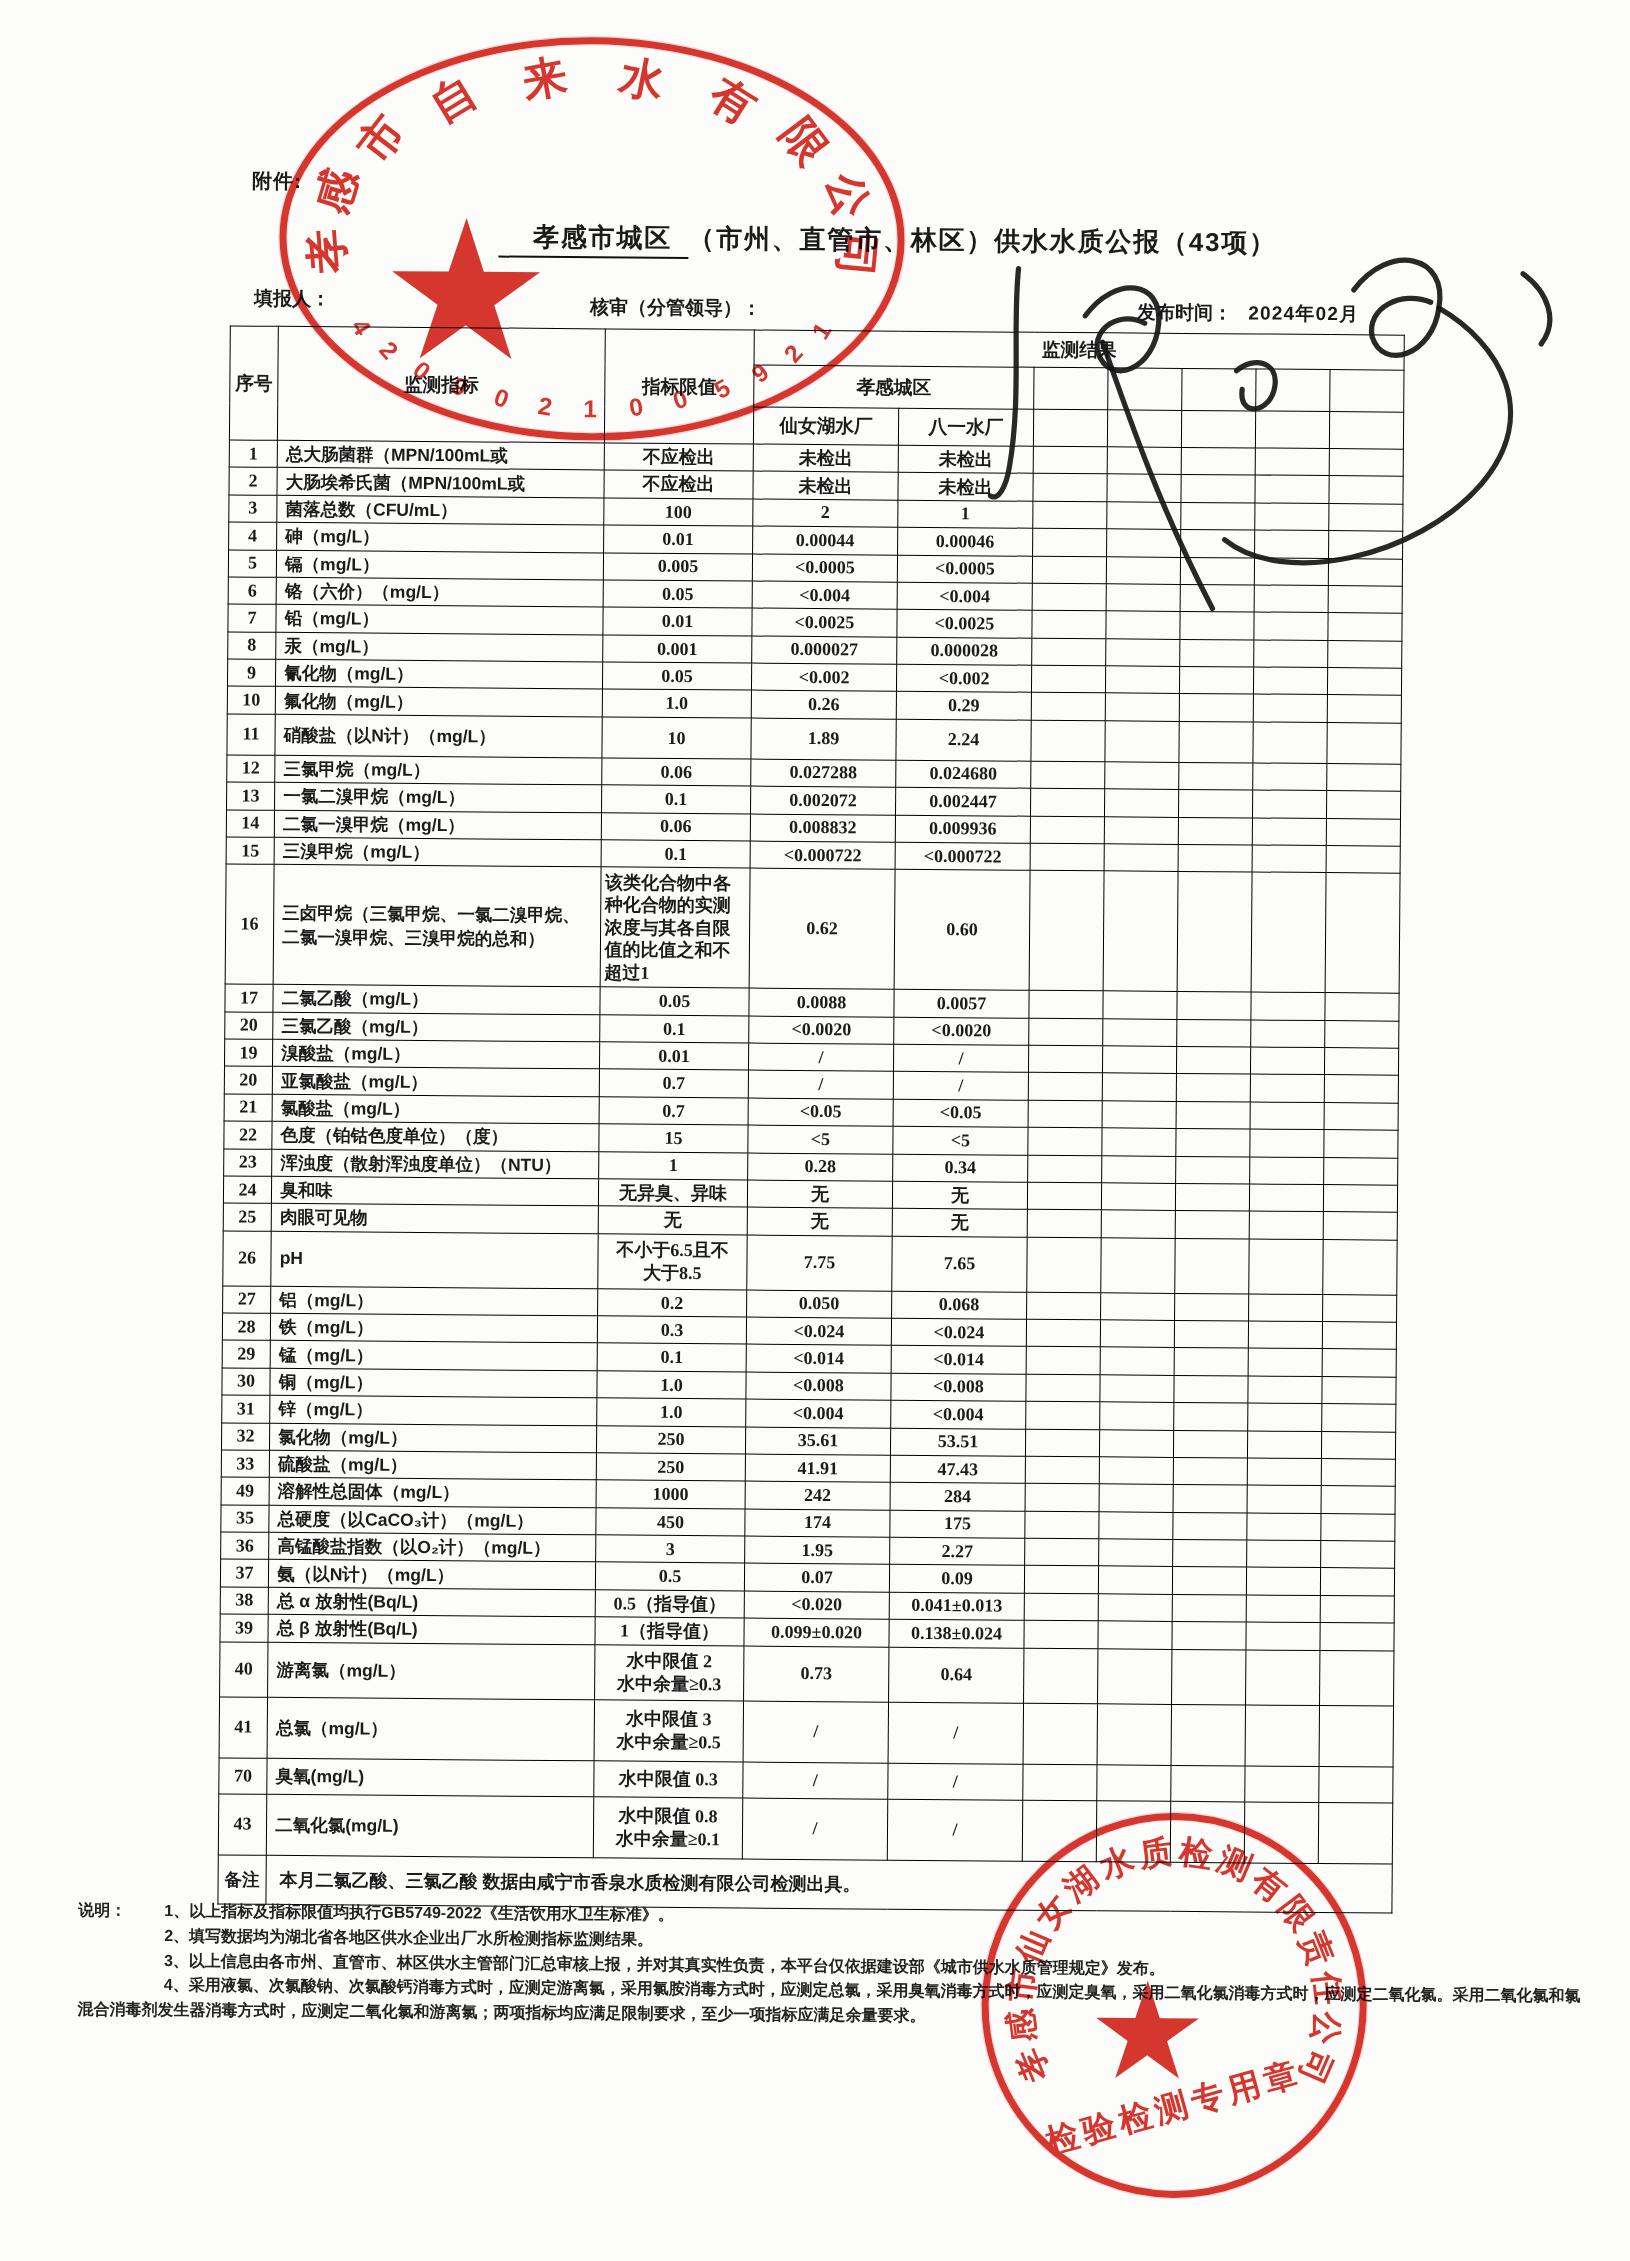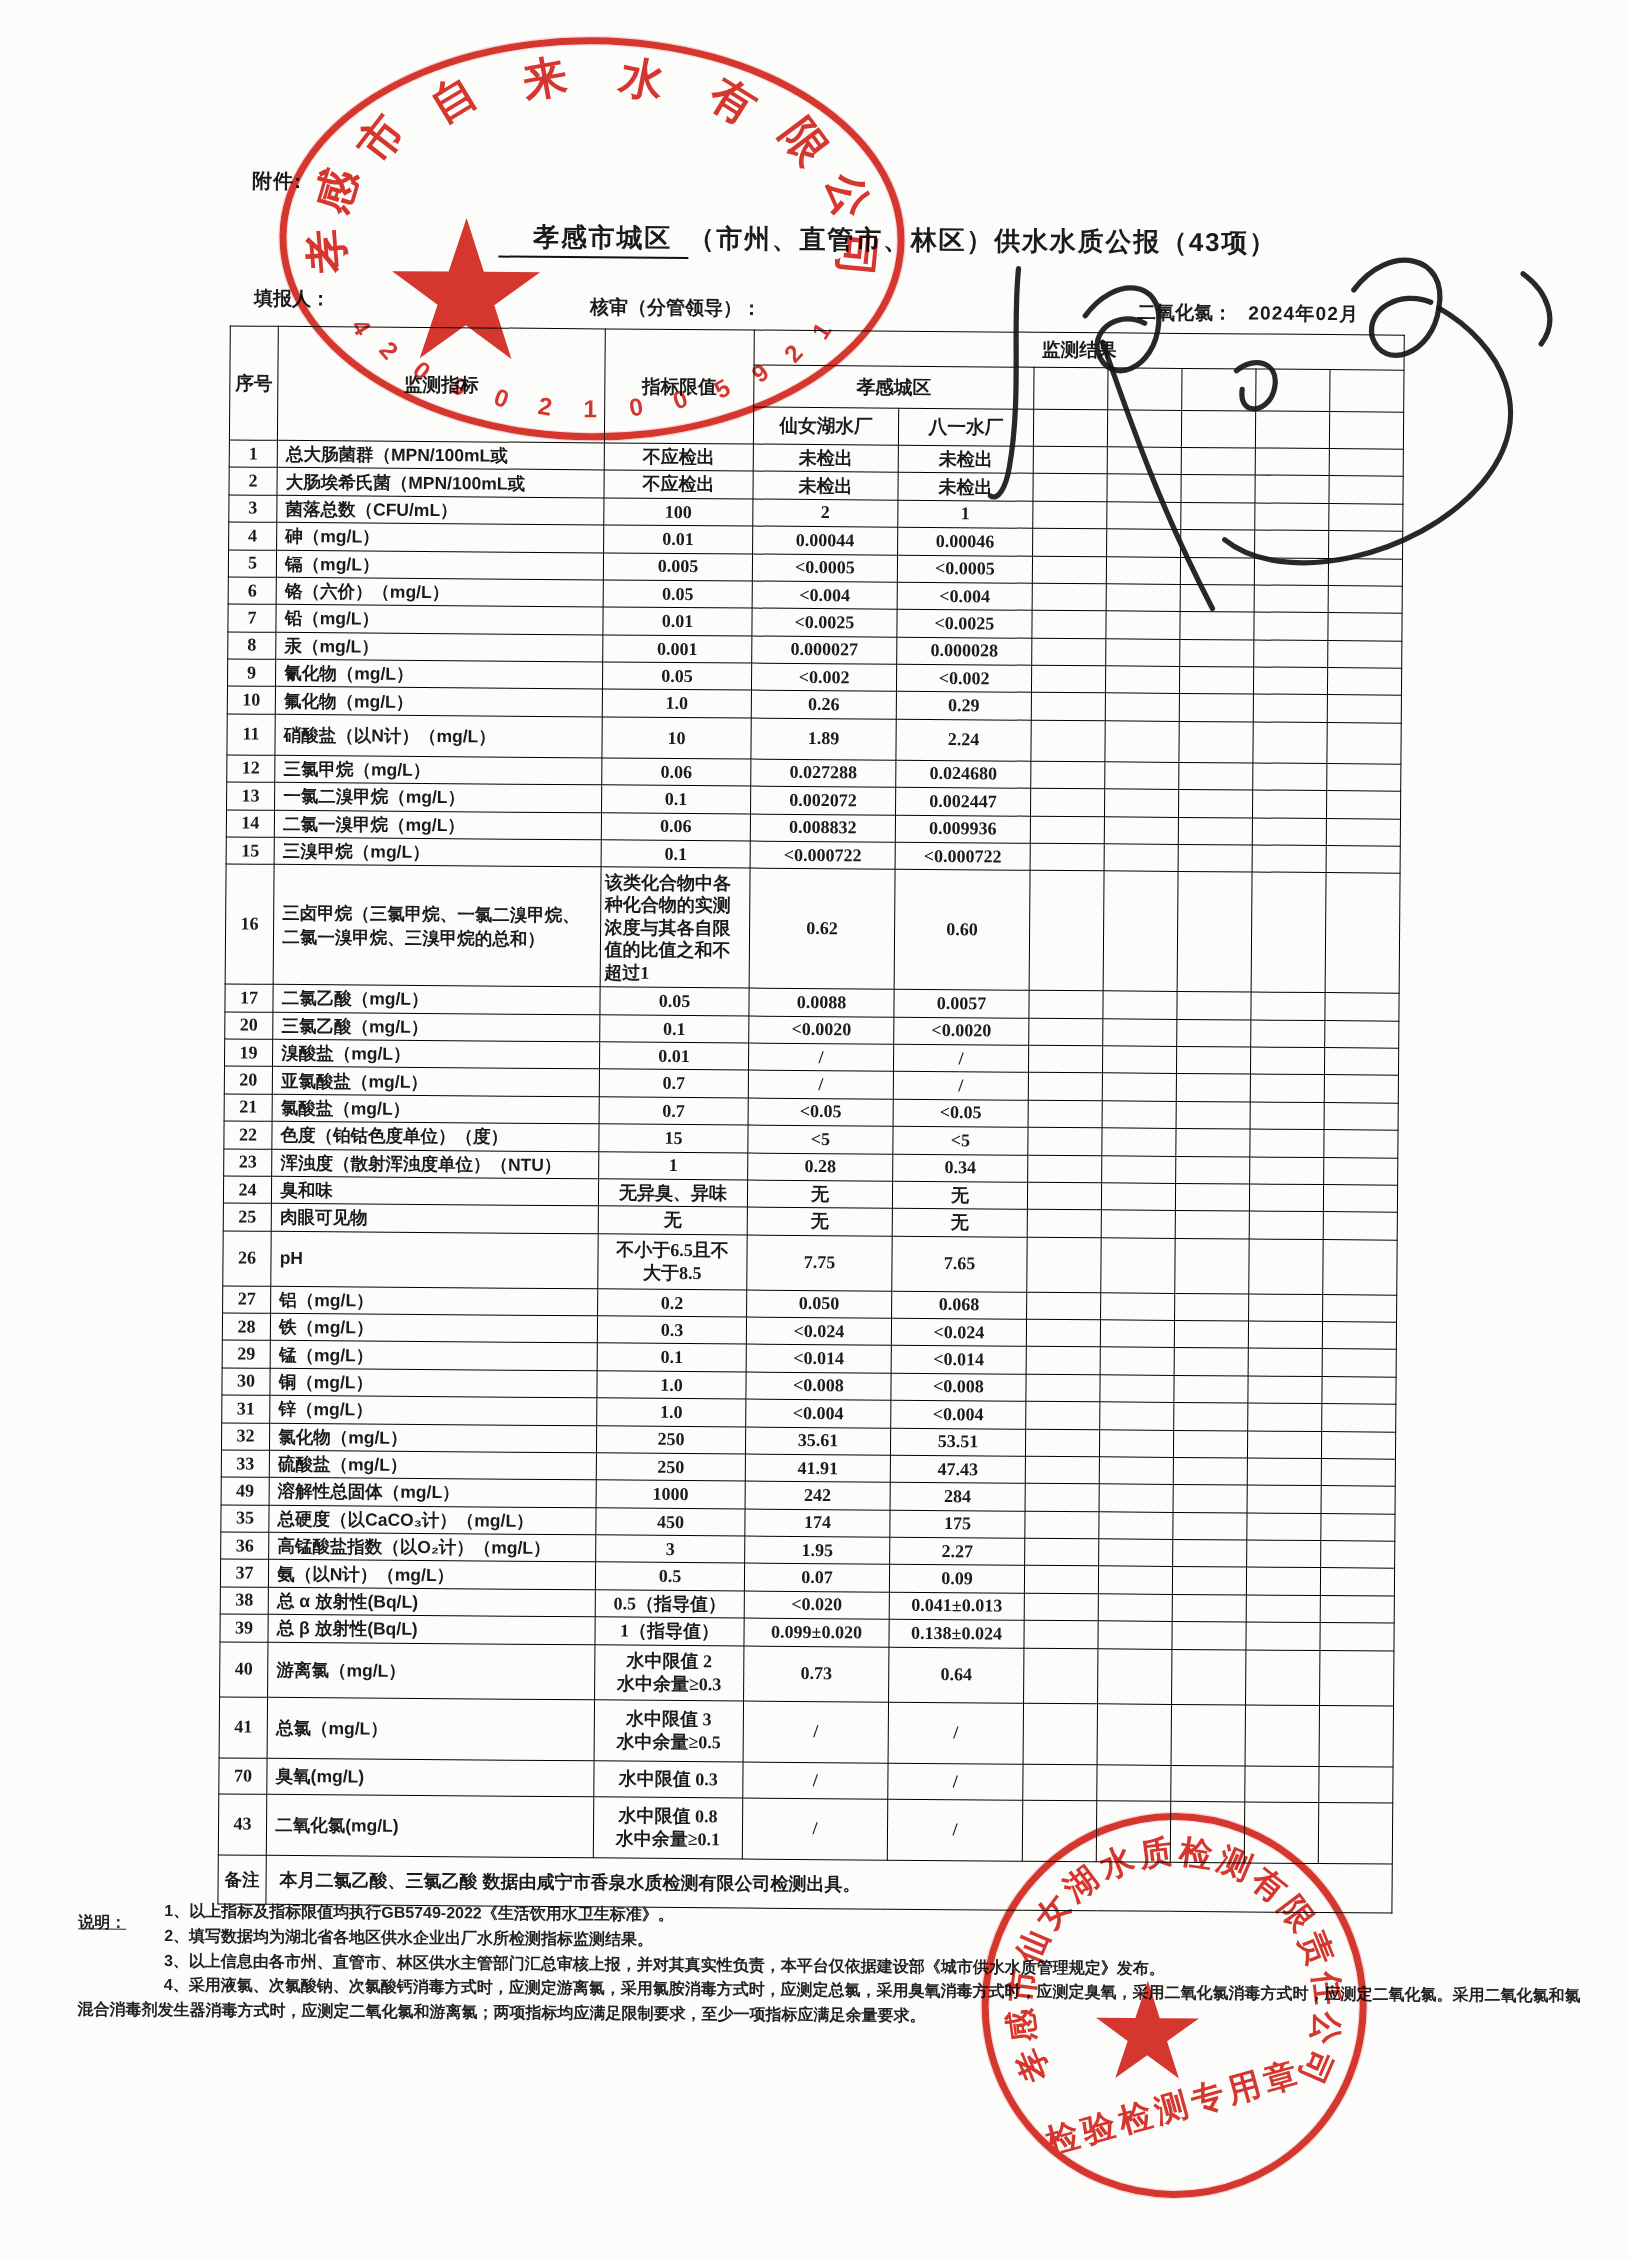--- a/index.html
+++ b/index.html
@@ -28,21 +28,21 @@
     vertical-align:middle;font-size:17.5px;font-weight:700;overflow:hidden;}
   #grid th{font-size:18.7px;}
   #grid td.name{text-align:left;padding-left:8.2px;font-size:17.5px;}
   #grid td.num{font-family:"Liberation Serif","DejaVu Serif",serif;font-size:18px;}
   #grid td.limit{white-space:pre-line;line-height:1.25;}
   #grid td.limit.left{text-align:left;}
   #grid td.remarktxt{text-align:left;padding-left:13px;font-size:18px;}
 
   #notes{position:absolute;left:92px;top:1899px;width:1518px;font-size:16px;
     font-weight:700;line-height:1.55;color:#222;}
-  #notes .lbl{position:absolute;left:0;top:12px;text-decoration:underline;}
+  #notes .lbl{position:absolute;left:0;top:0;}
   #notes .note-item{margin-left:86px;}
   #notes .note-item.wide{margin-left:0;text-indent:86px;}
 
   .stamp{position:absolute;border-radius:50%;mix-blend-mode:multiply;opacity:.92;}
   .stamp .ringline{position:absolute;inset:0;border-radius:50%;
     border:7.6px solid #d2241c;box-shadow:0 0 0 1.2px rgba(226,80,88,.25), inset 0 0 0 1.2px rgba(226,80,88,.2);}
   .stamp span{position:absolute;color:#d2241c;font-weight:700;
     transform-origin:center;white-space:nowrap;}
   .stamp .star{font-weight:400;line-height:1;}
   #stamp-bottom .chord{letter-spacing:4.7px;}
@@ -58,21 +58,21 @@
   <div id="attachment" class="abslabel">附件:</div>
 
   <div id="title">
     <span class="u">孝感市城区</span><span>（市州、直管市、林区）供水水质公报（43项）</span>
   </div>
 
   <div id="meta">
     <span class="filler">填报人：</span>
     <span class="reviewer">核审（分管领导）：</span>
     <span class="publish">
-      <span>二氧化氯：</span><b>2024年02月</b>
+      <span>发布时间：</span><b>2024年02月</b>
     </span>
   </div>
 
   <table id="grid">
     <colgroup>
       <col style="width:48px">
         <col style="width:327px">
         <col style="width:149px">
       <col style="width:145px">
         <col style="width:135px">

